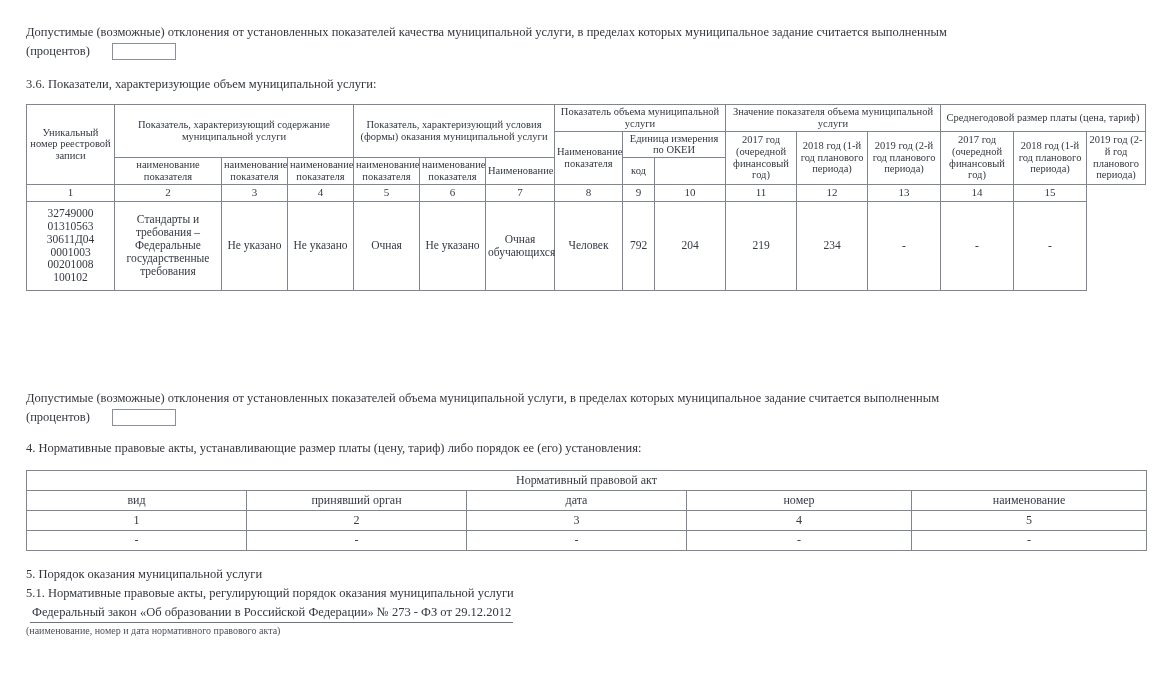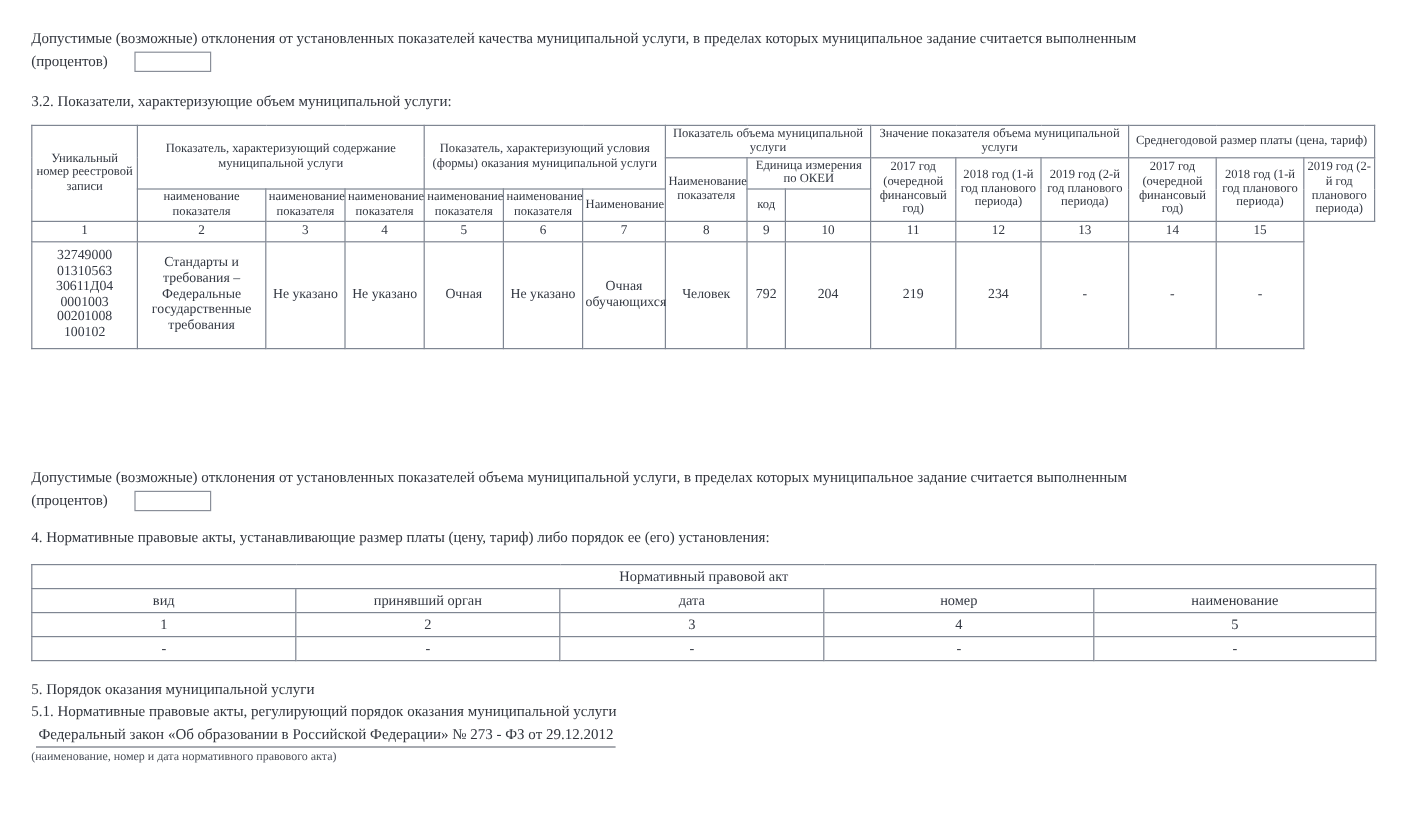--- a/index.html
+++ b/index.html
@@ -136,21 +136,21 @@
 <div class="page">
 
   <div class="intro-block">
     <div class="para">Допустимые (возможные) отклонения от установленных показателей качества муниципальной услуги, в пределах которых муниципальное задание считается выполненным</div>
     <div class="intro-line2">
       <span class="para">(процентов)</span>
       <span class="pct-box"></span>
     </div>
   </div>
 
-  <div class="section-title para">3.2. Показатели, характеризующие объем муниципальной услуги:</div>
+  <div class="section-title para">3.6. Показатели, характеризующие объем муниципальной услуги:</div>
 
   <table class="grid" id="main-table">
     <colgroup>
       <col style="width:88px">
       <col style="width:107px">
       <col style="width:66px">
       <col style="width:66px">
       <col style="width:66px">
       <col style="width:66px">
       <col style="width:69px">

